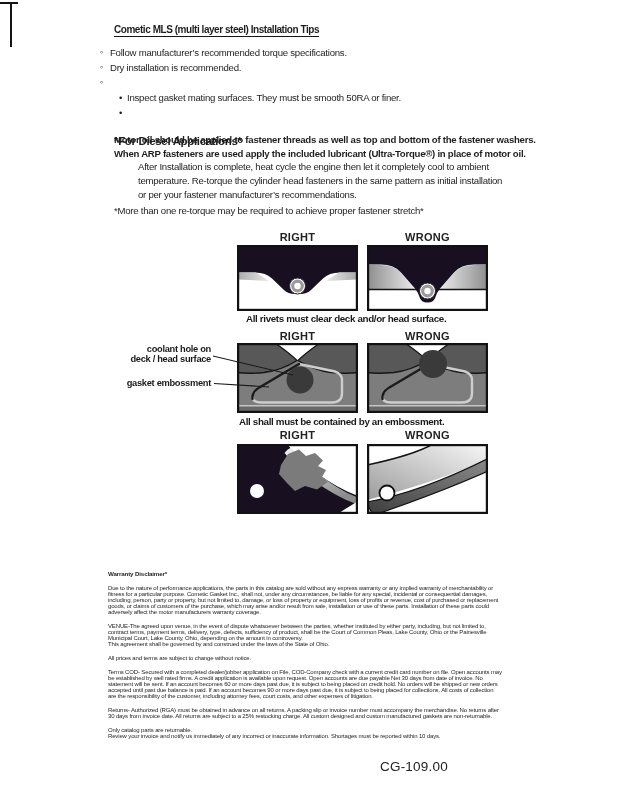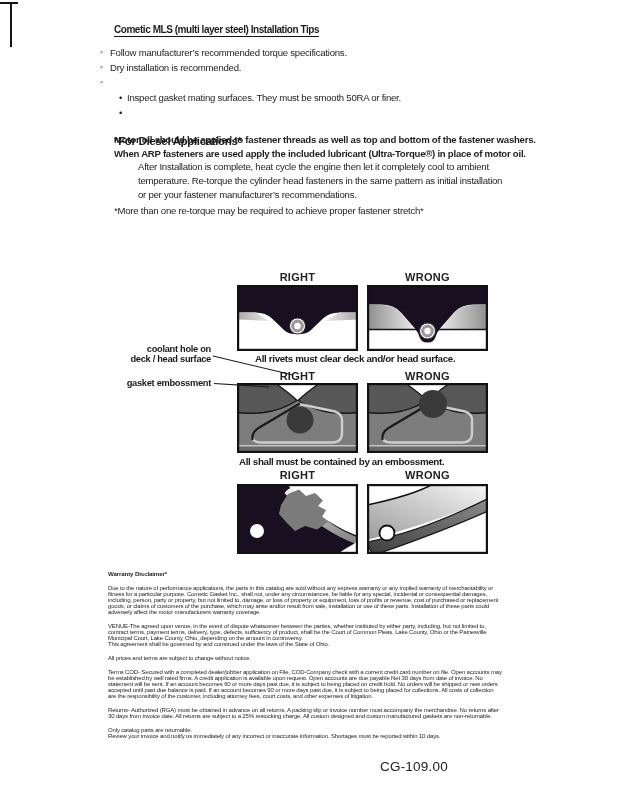--- a/index.html
+++ b/index.html
@@ -29,21 +29,21 @@
   .tip.sub .mk{width:8px;flex:0 0 8px;font-size:9.6px;}
 
   
   .diesel-h{left:114px;top:135px;font-size:11.5px;font-weight:700;letter-spacing:-0.35px;}
   .dp1{left:114px;top:133px;font-weight:bold;}
   .dp2{left:114px;top:160px;margin-left:24px;}
   .dnote{left:114px;top:204px;}
   .bodytxt{font-size:9.6px;line-height:14px;letter-spacing:-0.25px;width:440px;}
 
   
-  .diagrams{left:237px;top:229px;width:252px;height:316px;margin-top:40px;}
+  .diagrams{left:237px;top:229px;width:252px;height:316px;}
   .dg-label{width:121px;text-align:center;font-size:11px;font-weight:700;letter-spacing:0.3px;color:#222;}
   .dg-box{width:121px;}
   .dg-box svg{display:block;}
   .caption{font-size:9.8px;font-weight:700;letter-spacing:-0.35px;line-height:11px;color:#1a1a1a;}
 
   
   .side-label{left:90px;width:121px;text-align:right;font-size:9.3px;font-weight:700;
     letter-spacing:-0.3px;line-height:9.8px;color:#1a1a1a;}
 
   
@@ -134,21 +134,21 @@
       <path d="M1,20 H14 Q27,20 34,28 L48,44 H1 Z" fill="url(#p1w_l)"></path>
       <path d="M120,20 H107 Q94,20 87,28 L73,44 H120 Z" fill="url(#p1w_r)"></path>
       <line x1="1" y1="44.5" x2="120" y2="44.5" stroke="#121212" stroke-width="1.6"></line>
       <path d="M0,0 H121 V19.5 H107 Q94,19.5 87,27.5 L73,43.5 Q69.5,48 68.5,52 Q67,57.5 60.5,57.5 Q54,57.5 52.5,52 Q51.5,48 48,43.5 L34,27.5 Q27,19.5 14,19.5 H0 Z" fill="#180f20"></path>
       <circle cx="60.5" cy="46" r="8" fill="#ffffff" stroke="#2b2230" stroke-width="1"></circle>
       <circle cx="60.5" cy="46" r="4.8" fill="none" stroke="#9a9a9a" stroke-width="3.2"></circle>
       <rect x="1.1" y="1.1" width="118.8" height="63.8" fill="none" stroke="#121212" stroke-width="2.2"></rect>
     </svg>
   </div>
 
-  <div class="abs caption" style="left:18px;top:84px;">All rivets must clear deck and/or head surface.</div>
+  <div class="abs caption" style="left:9px;top:84px;">All rivets must clear deck and/or head surface.</div>
 
   <div class="abs dg-label" style="left:0;top:101px;">RIGHT</div>
   <div class="abs dg-label" style="left:130px;top:101px;">WRONG</div>
 
   <div class="abs dg-box" style="left:0;top:114px;">
     <svg width="121" height="70" viewBox="0 0 121 70">
       <rect width="121" height="70" fill="#7d7d7d"></rect>
       <path d="M36,0 Q52,10 60.5,17.5 Q69,10 85,0 Z" fill="#ffffff"></path>
       <path d="M0,0 H38 Q53,10.5 60,17.5 Q44,27.5 27,29.5 Q11,31 0,29.5 Z" fill="#585858" stroke="#161616" stroke-width="1.3"></path>
       <path d="M121,0 H83 Q68,10.5 61,17.5 Q77,27.5 94,29.5 Q110,31 121,29.5 Z" fill="#585858" stroke="#161616" stroke-width="1.3"></path>

